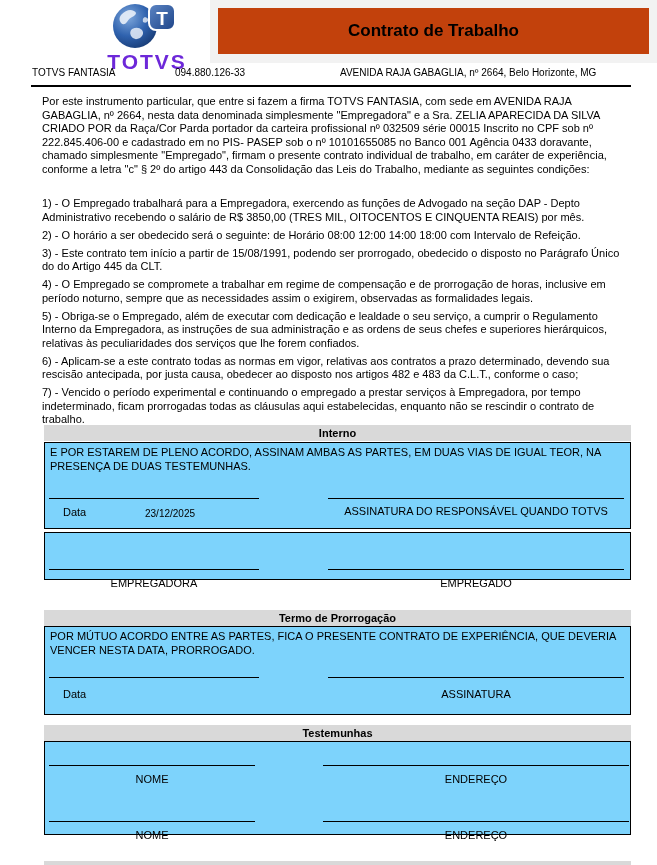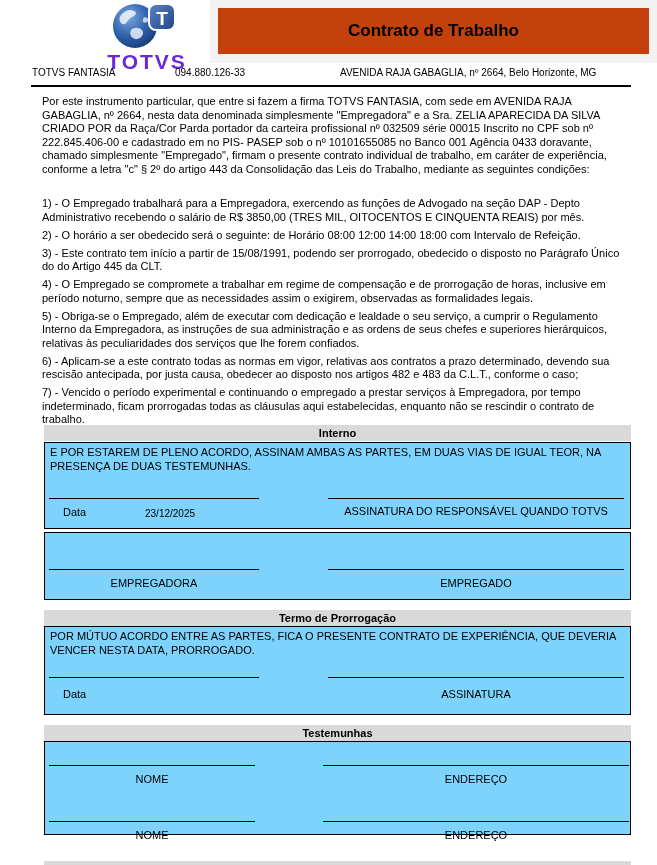--- a/index.html
+++ b/index.html
@@ -35,21 +35,21 @@
   .section-bar {
     position:absolute; left:44px; width:587px; height:16px; background:#d9d9d9;
     text-align:center; font-size:11px; font-weight:bold; line-height:16px;
   }
   .formbox {
     position:absolute; left:44px; width:587px; background:#7dd3fc;
     border:1.5px solid #000; box-sizing:border-box;
   }
   #bar-contrato { top:425px; }
   #box-contrato { top:442px; height:87px; }
-  #box-assinaturas { top:532px; height:68px; }
+  #box-assinaturas { top:532px; height:48px; }
   #bar-prorrogacao { top:610px; }
   #box-prorrogacao { top:626px; height:89px; }
   #bar-testemunhas { top:725px; }
   #box-testemunhas { top:741px; height:94px; }
   #bottom-sliver { position:absolute; top:861px; left:44px; width:587px; height:4px; background:#d9d9d9; }
 
   .box-text { position:absolute; left:5px; top:3px; right:8px; font-size:11px; line-height:13.5px; }
   .sig-line { position:absolute; height:0; border-top:1.5px solid #000; }
   .sig-line.l { left:4px;  width:210px; }
   .sig-line.r { left:283px; width:296px; }

